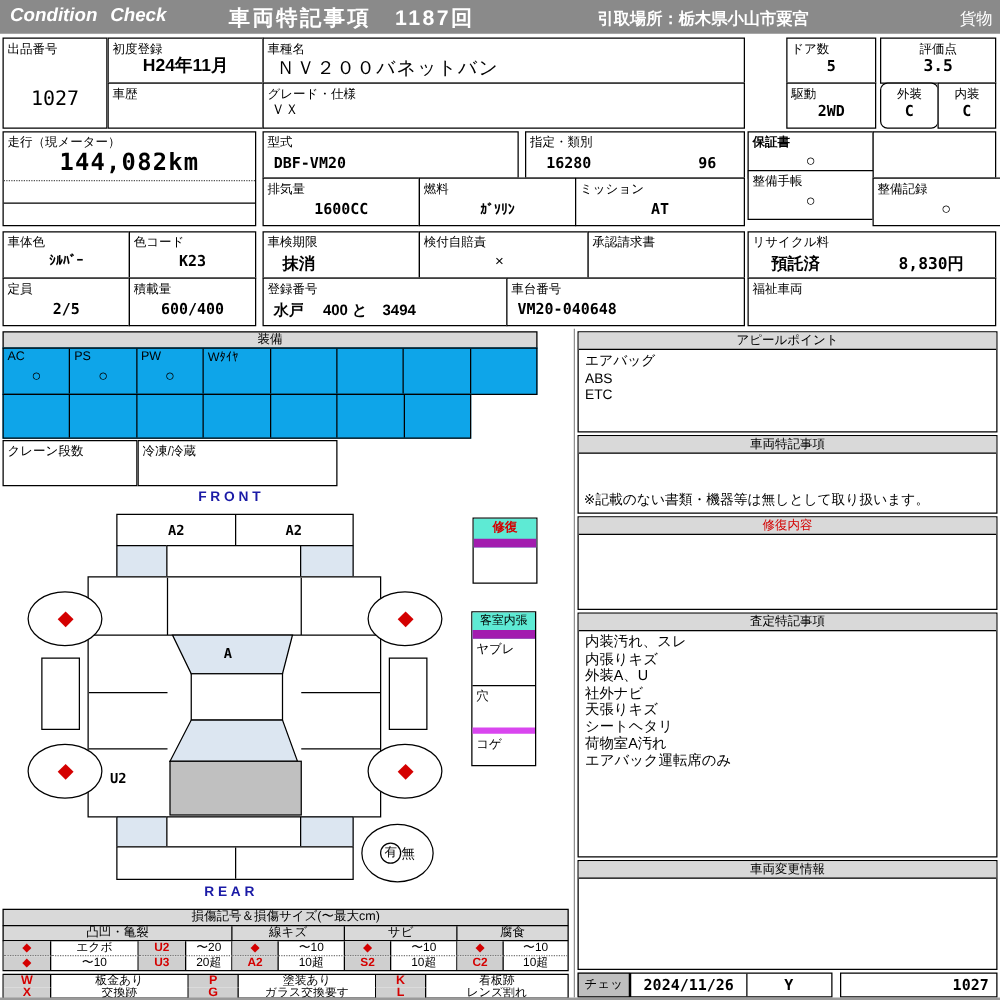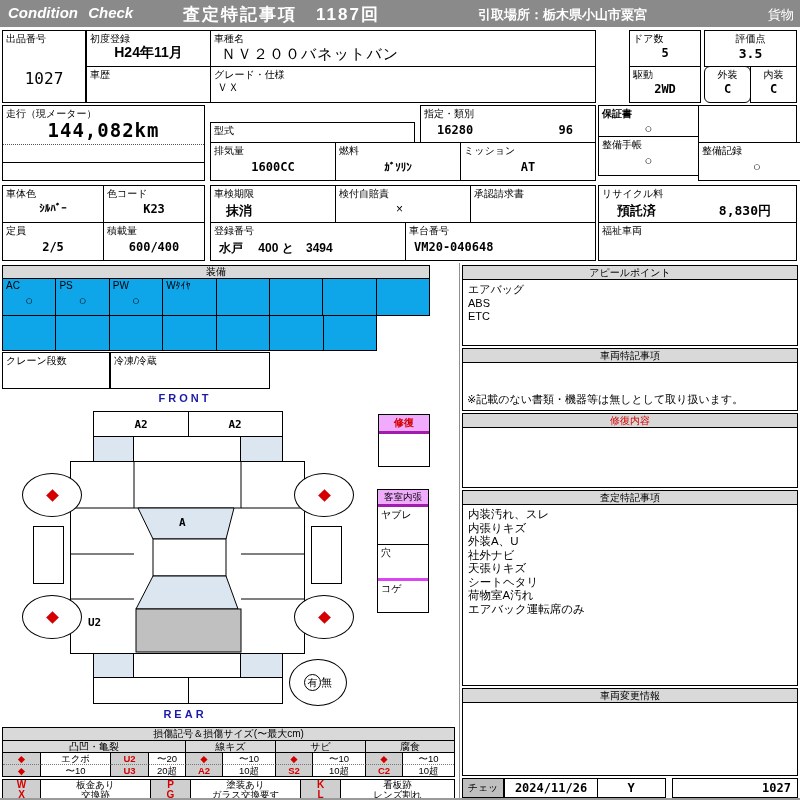--- a/index.html
+++ b/index.html
@@ -26,31 +26,31 @@
        background:#d40000;transform:rotate(45deg);}
   .blue{background:#dce6f1;}
   .grid{position:absolute;box-sizing:border-box;display:grid;border:1px solid #000;background:#fff;}
   .lgc{border-right:1px solid #000;text-align:center;font-size:9.5px;line-height:11px;
        overflow:hidden;white-space:nowrap;}
   .dot{border-bottom:1px dotted #777;}
   .nbr{border-right:none;}
   .sym{background:#cfcfcf;color:#d40000;}
   .codecell{background:#cfcfcf;color:#d40000;font-weight:bold;}
   .bluelabel{color:#1a1aa6;font-weight:bold;letter-spacing:3px;text-align:center;font-size:11px;}
-  .minihdr{height:16px;background:#f0abfc;border-bottom:3px solid #a21caf;text-align:center;
+  .minihdr{height:16px;background:#5eead4;border-bottom:7px solid #a21caf;text-align:center;
            font-size:10px;line-height:16px;overflow:hidden;}
 </style>
 </head>
 <body>
 
 <div class="page">
 
   <div class="topbar">
     <span class="abs" style="left:8px;top:4px;font-style:italic;font-weight:bold;font-size:15px;word-spacing:6px;">Condition  Check</span>
-    <span class="abs b" style="left:183px;top:3px;font-size:17px;letter-spacing:2px;">査定特記事項　1187回</span>
+    <span class="abs b" style="left:183px;top:3px;font-size:17px;letter-spacing:2px;">車両特記事項　1187回</span>
     <span class="abs b" style="left:478px;top:6px;font-size:13px;">引取場所：栃木県小山市粟宮</span>
     <span class="abs" style="right:6px;top:6px;font-size:13px;">貨物</span>
   </div>
 
   <div class="bx" style="left:2px;top:30px;width:84px;height:73px;">
     <span class="lb">出品番号</span>
     <div class="vc mono" style="top:38px;font-size:16px;">1027</div>
   </div>
   <div class="bx" style="left:86px;top:30px;width:125px;height:37px;">
     <span class="lb">初度登録</span>
@@ -87,21 +87,21 @@
     <span class="lbc">内装</span>
     <div class="vc mono b" style="top:15px;font-size:12px;">C</div>
   </div>
 
   <div class="bx" style="left:2px;top:105px;width:203px;height:76px;">
     <span class="lb">走行（現メーター）</span>
     <div class="vc mono b" style="top:13px;font-size:19px;letter-spacing:1px;">144,082km</div>
     <div class="abs" style="left:0;right:0;top:38px;border-top:1px dotted #555;"></div>
     <div class="abs" style="left:0;right:0;top:56px;border-top:1px solid #000;"></div>
   </div>
-  <div class="bx" style="left:210px;top:122px;width:205px;height:38px;">
+  <div class="bx" style="left:210px;top:105px;width:205px;height:38px;">
     <span class="lb">型式</span>
     <div class="abs mono b" style="left:8px;top:17px;font-size:12px;">DBF-VM20</div>
   </div>
   <div class="bx" style="left:420px;top:105px;width:176px;height:38px;">
     <span class="lb">指定・類別</span>
     <span class="abs mono b" style="left:16px;top:17px;font-size:12px;">16280</span>
     <span class="abs mono b" style="right:22px;top:17px;font-size:12px;">96</span>
   </div>
   <div class="bx" style="left:210px;top:142px;width:126px;height:39px;">
     <span class="lb">排気量</span>
@@ -321,21 +321,21 @@
   </div>
 
   <div class="bx" style="left:377px;top:489px;width:52px;height:124px;">
     <div class="minihdr" style="height:14px;line-height:14px;font-size:9.5px;">客室内張</div>
     <div style="height:37px;position:relative;">
       <span class="lb">ヤブレ</span>
     </div>
     <div style="height:33px;position:relative;border-top:1px solid #000;">
       <span class="lb">穴</span>
     </div>
-    <div style="height:37px;position:relative;border-top:3px solid #d946ef;">
+    <div style="height:37px;position:relative;border-top:5px solid #d946ef;">
       <span class="lb">コゲ</span>
     </div>
   </div>
 
   <div class="bx" style="left:2px;top:727px;width:453px;height:14px;background:#d9d9d9;text-align:center;font-size:10px;line-height:12px;">損傷記号＆損傷サイズ(〜最大cm)</div>
   <div class="grid" style="left:2px;top:740px;width:453px;height:13px;grid-template-columns:183px 90px 90px 88px;background:#d9d9d9;">
     <div class="lgc" style="font-size:10px;">凸凹・亀裂</div>
     <div class="lgc" style="font-size:10px;">線キズ</div>
     <div class="lgc" style="font-size:10px;">サビ</div>
     <div class="lgc nbr" style="font-size:10px;">腐食</div>

